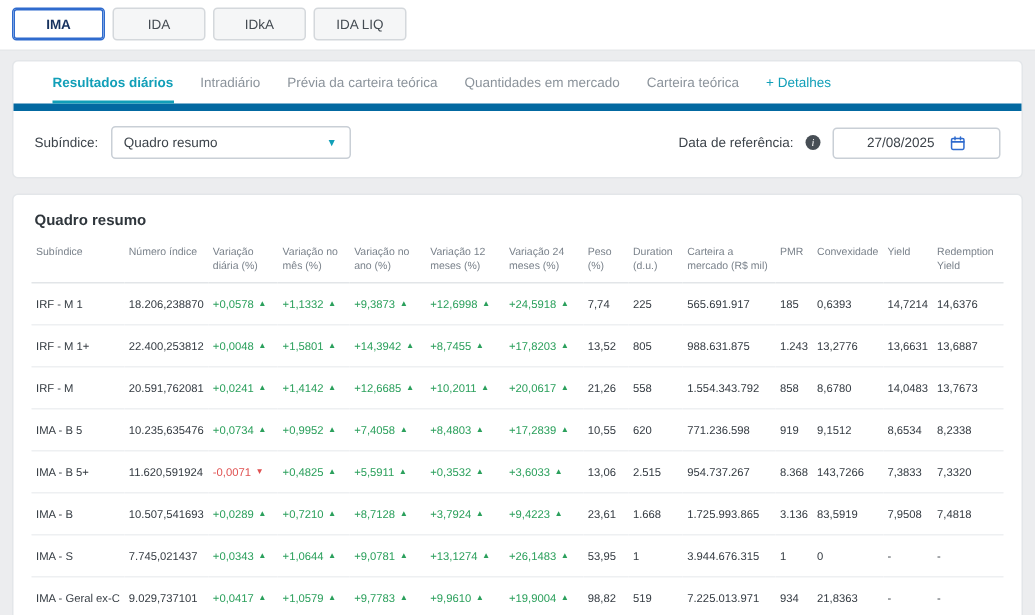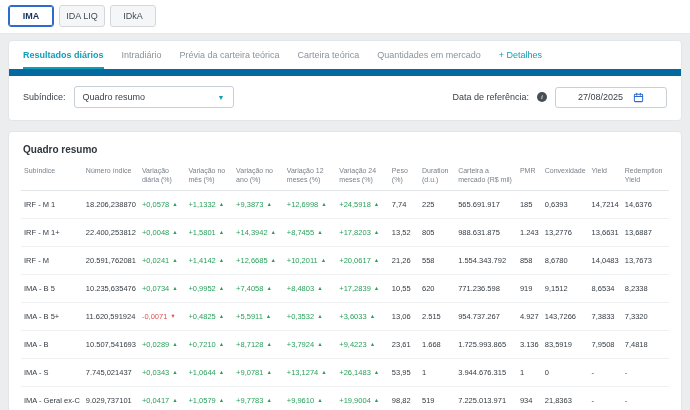--- a/index.html
+++ b/index.html
@@ -12,21 +12,21 @@
   
   .topbar {
     background: #fff;
     padding: 5px 8px 6px;
     display: flex;
     gap: 5px;
     border-bottom: 1px solid #e6e8ea;
   }
   .top-tab {
     font-size: 9px;
-    width: 46px;
+    width: 62px;
     padding: 5px 0;
     text-align: center;
     background: #f5f6f7;
     border: 1px solid #d4d8dc;
     border-radius: 3px;
     color: #444b52;
     cursor: pointer;
   }
   .top-tab.active {
     background: #fff;
@@ -39,22 +39,22 @@
   .card {
     background: #fff;
     border: 1px solid #e3e6e9;
     border-radius: 4px;
     margin: 6px 8px;
   }
   
   .subtabs {
     display: flex;
     gap: 18px;
-    padding: 0 14px;
-    border-bottom: 7px solid #0369a1;
+    padding: 0 26px;
+    border-bottom: 5px solid #0369a1;
   }
   .subtab {
     font-size: 9px;
     color: #8b939b;
     padding: 9px 0 7px;
     border-bottom: 2px solid transparent;
     cursor: pointer;
     white-space: nowrap;
   }
   .subtab.active { color: #119fb8; font-weight: bold; border-bottom-color: #119fb8; }
@@ -126,31 +126,32 @@
   tr:last-child td { border-bottom: none; }
   .up { color: #2ba05c; }
   .down { color: #e05252; }
   .tri { font-size: 5.5px; margin-left: 3px; vertical-align: 1px; }
 </style>
 </head>
 <body>
 
 <div class="topbar">
   <div class="top-tab active">IMA</div>
+  <div class="top-tab">IDA</div>
+  <div class="top-tab">IDkA</div>
   <div class="top-tab">IDA LIQ</div>
-  <div class="top-tab">IDkA</div>
 </div>
 
 <div class="card">
   <div class="subtabs">
     <div class="subtab active">Resultados diários</div>
     <div class="subtab">Intradiário</div>
     <div class="subtab">Prévia da carteira teórica</div>
+    <div class="subtab">Quantidades em mercado</div>
     <div class="subtab">Carteira teórica</div>
-    <div class="subtab">Quantidades em mercado</div>
     <div class="subtab link">+ Detalhes</div>
   </div>
   <div class="filterbar">
     <div class="fgroup">
       <span class="flabel">Subíndice:</span>
       <div class="selectbox">
         <span>Quadro resumo</span>
         <span class="chev">▼</span>
       </div>
     </div>
@@ -262,21 +263,21 @@
           <td>IMA - B 5+</td>
           <td>11.620,591924</td>
           <td><span class="down">-0,0071</span><span class="tri down">▼</span></td>
           <td><span class="up">+0,4825</span><span class="tri up">▲</span></td>
           <td><span class="up">+5,5911</span><span class="tri up">▲</span></td>
           <td><span class="up">+0,3532</span><span class="tri up">▲</span></td>
           <td><span class="up">+3,6033</span><span class="tri up">▲</span></td>
           <td>13,06</td>
           <td>2.515</td>
           <td>954.737.267</td>
-          <td>4.927</td>
+          <td>8.368</td>
           <td>143,7266</td>
           <td>7,3833</td>
           <td>7,3320</td>
         </tr>
         <tr>
           <td>IMA - B</td>
           <td>10.507,541693</td>
           <td><span class="up">+0,0289</span><span class="tri up">▲</span></td>
           <td><span class="up">+0,7210</span><span class="tri up">▲</span></td>
           <td><span class="up">+8,7128</span><span class="tri up">▲</span></td>

